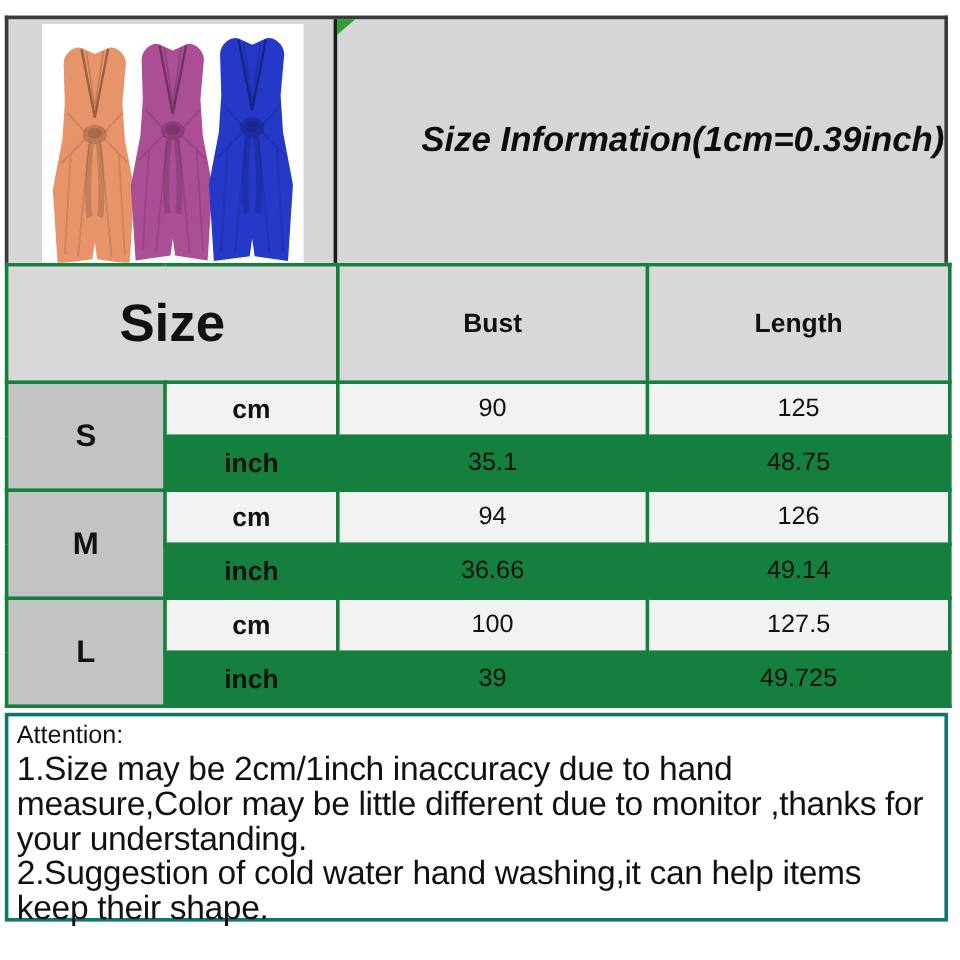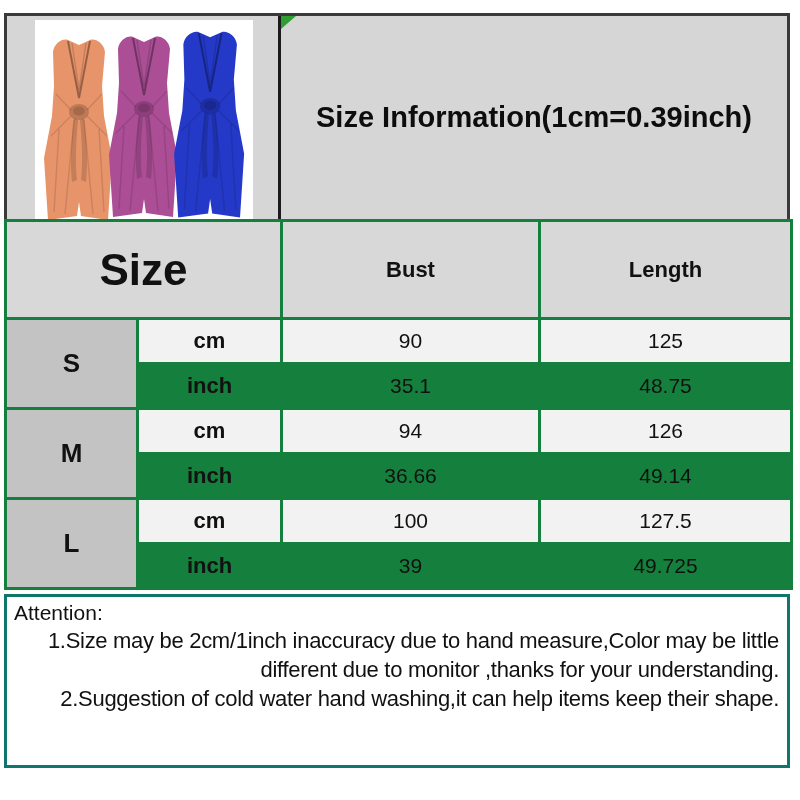--- a/index.html
+++ b/index.html
@@ -18,21 +18,21 @@
   }
   .header-divider {
     position:absolute; left:271px; top:0; bottom:0; width:3px; background:#1b1b1b;
   }
   .corner-marker {
     position:absolute; left:274px; top:0; width:0; height:0;
     border-top:13px solid #2f9e33; border-right:15px solid transparent;
   }
   .title-area {
     position:absolute; left:274px; right:0; top:0; bottom:0;
-    display:flex; align-items:center; justify-content:center;
+    display:flex; align-items:center; justify-content:flex-end;font-style:italic;
   }
   .page-title { font-size:29px; font-weight:bold; color:#0d0d0d; }
 
   
   table.size-table { border-collapse:collapse; width:786px; table-layout:fixed; }
   .size-table td, .size-table th {
     border:3px solid #15803d; text-align:center; vertical-align:middle; padding:0;
     font-family:"Liberation Sans","DejaVu Sans",sans-serif;
   }
   .thead-row { height:98px; background:#d8d8d8; }
@@ -44,21 +44,21 @@
   .val-cell  { font-size:21px; font-weight:normal; }
   .row-cm   td.unit-cell, .row-cm   td.val-cell { background:#f2f2f2;text-align:center; }
   .row-inch td.unit-cell, .row-inch td.val-cell { background:#15803d; }
 
   
   .attention {
     border:3px solid #0f766e; background:#ffffff; box-sizing:border-box;
     width:786px; height:174px; padding:3px 8px 0 7px; margin-top:4px;
   }
   .attention-heading { font-size:21px; line-height:26px; }
-  .attention-note { margin:0; font-size:22px; line-height:29px; letter-spacing:-0.3px;text-align:right; }
+  .attention-note { margin:0; font-size:28px; line-height:29px; letter-spacing:-0.3px; }
 </style>
 </head>
 <body>
 
 <div class="page">
   <div class="content">
 
     <div class="header">
       <div class="product-box">
         <svg width="218" height="199" viewBox="0 0 218 199">

